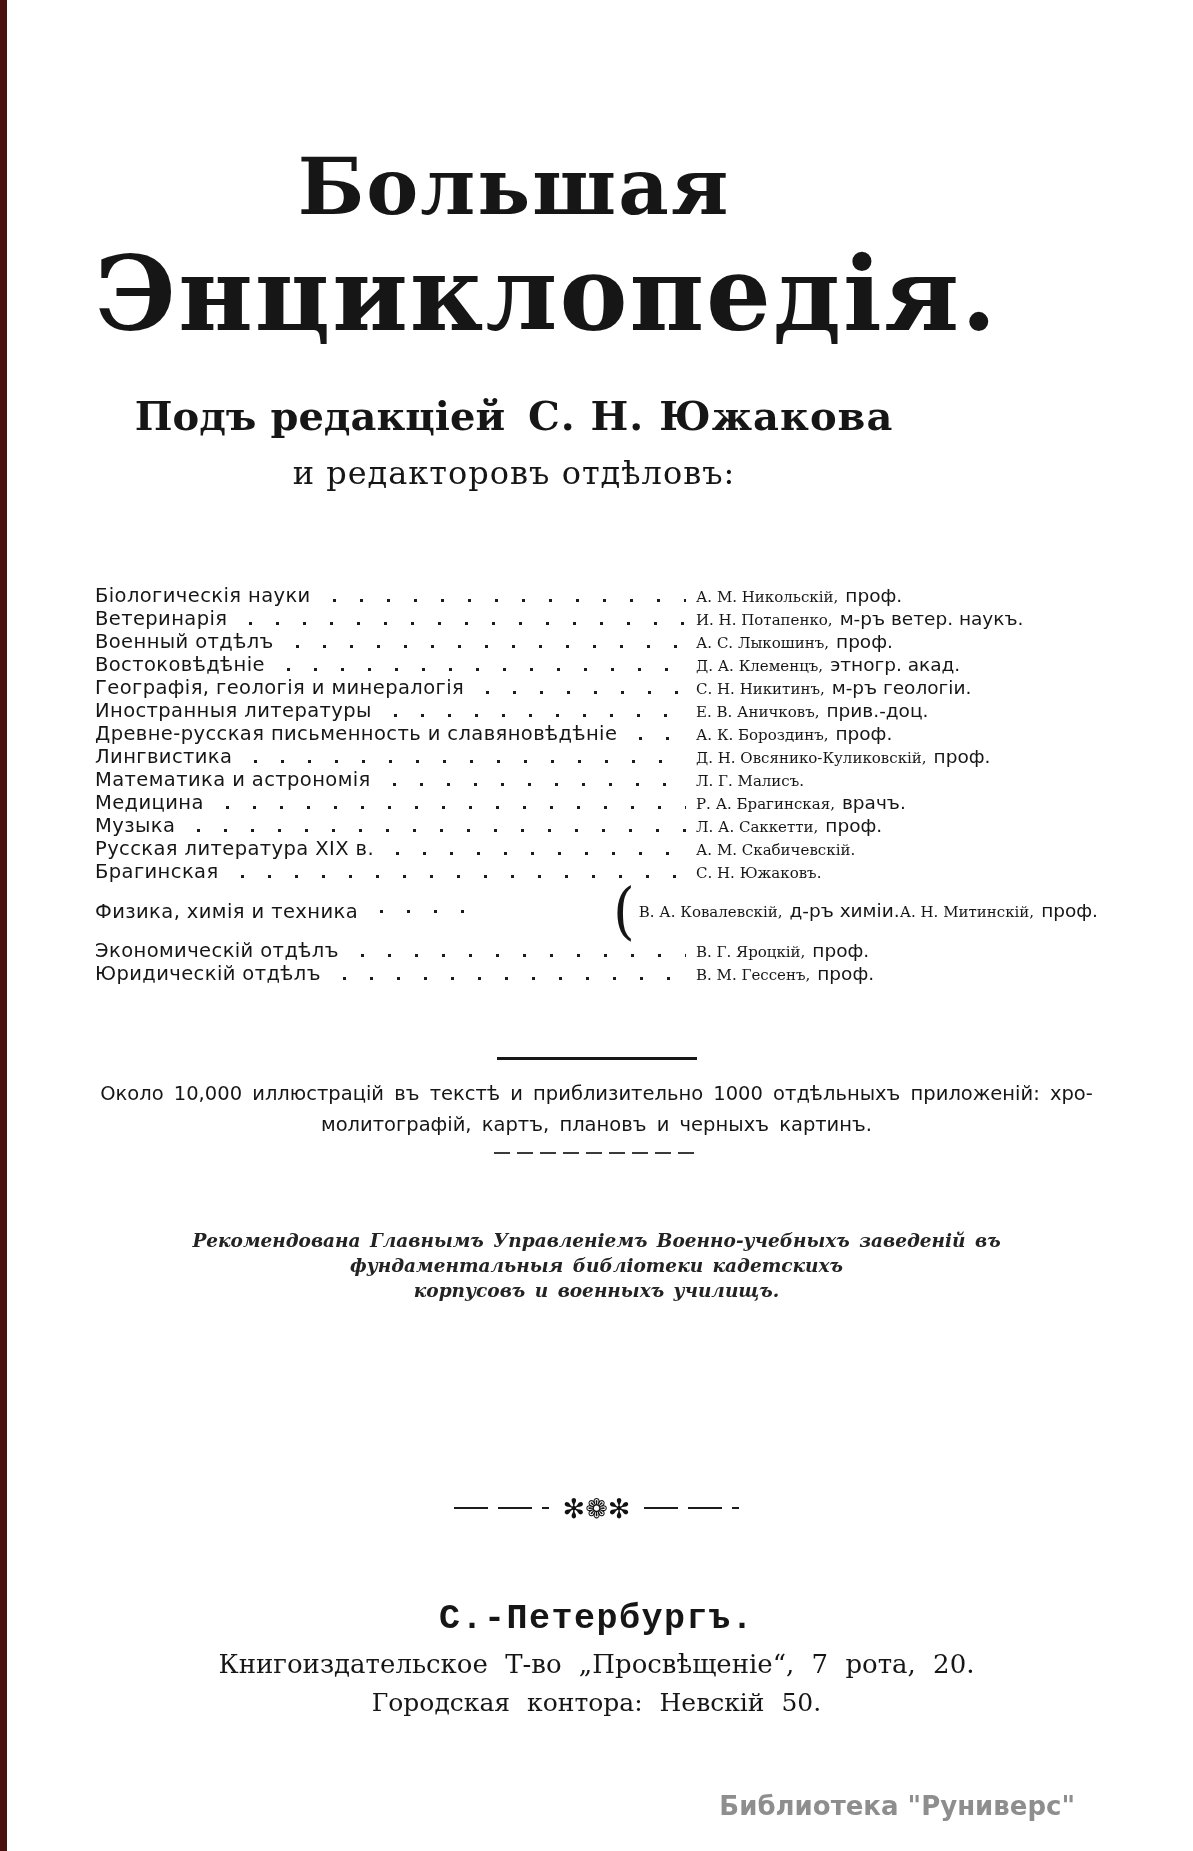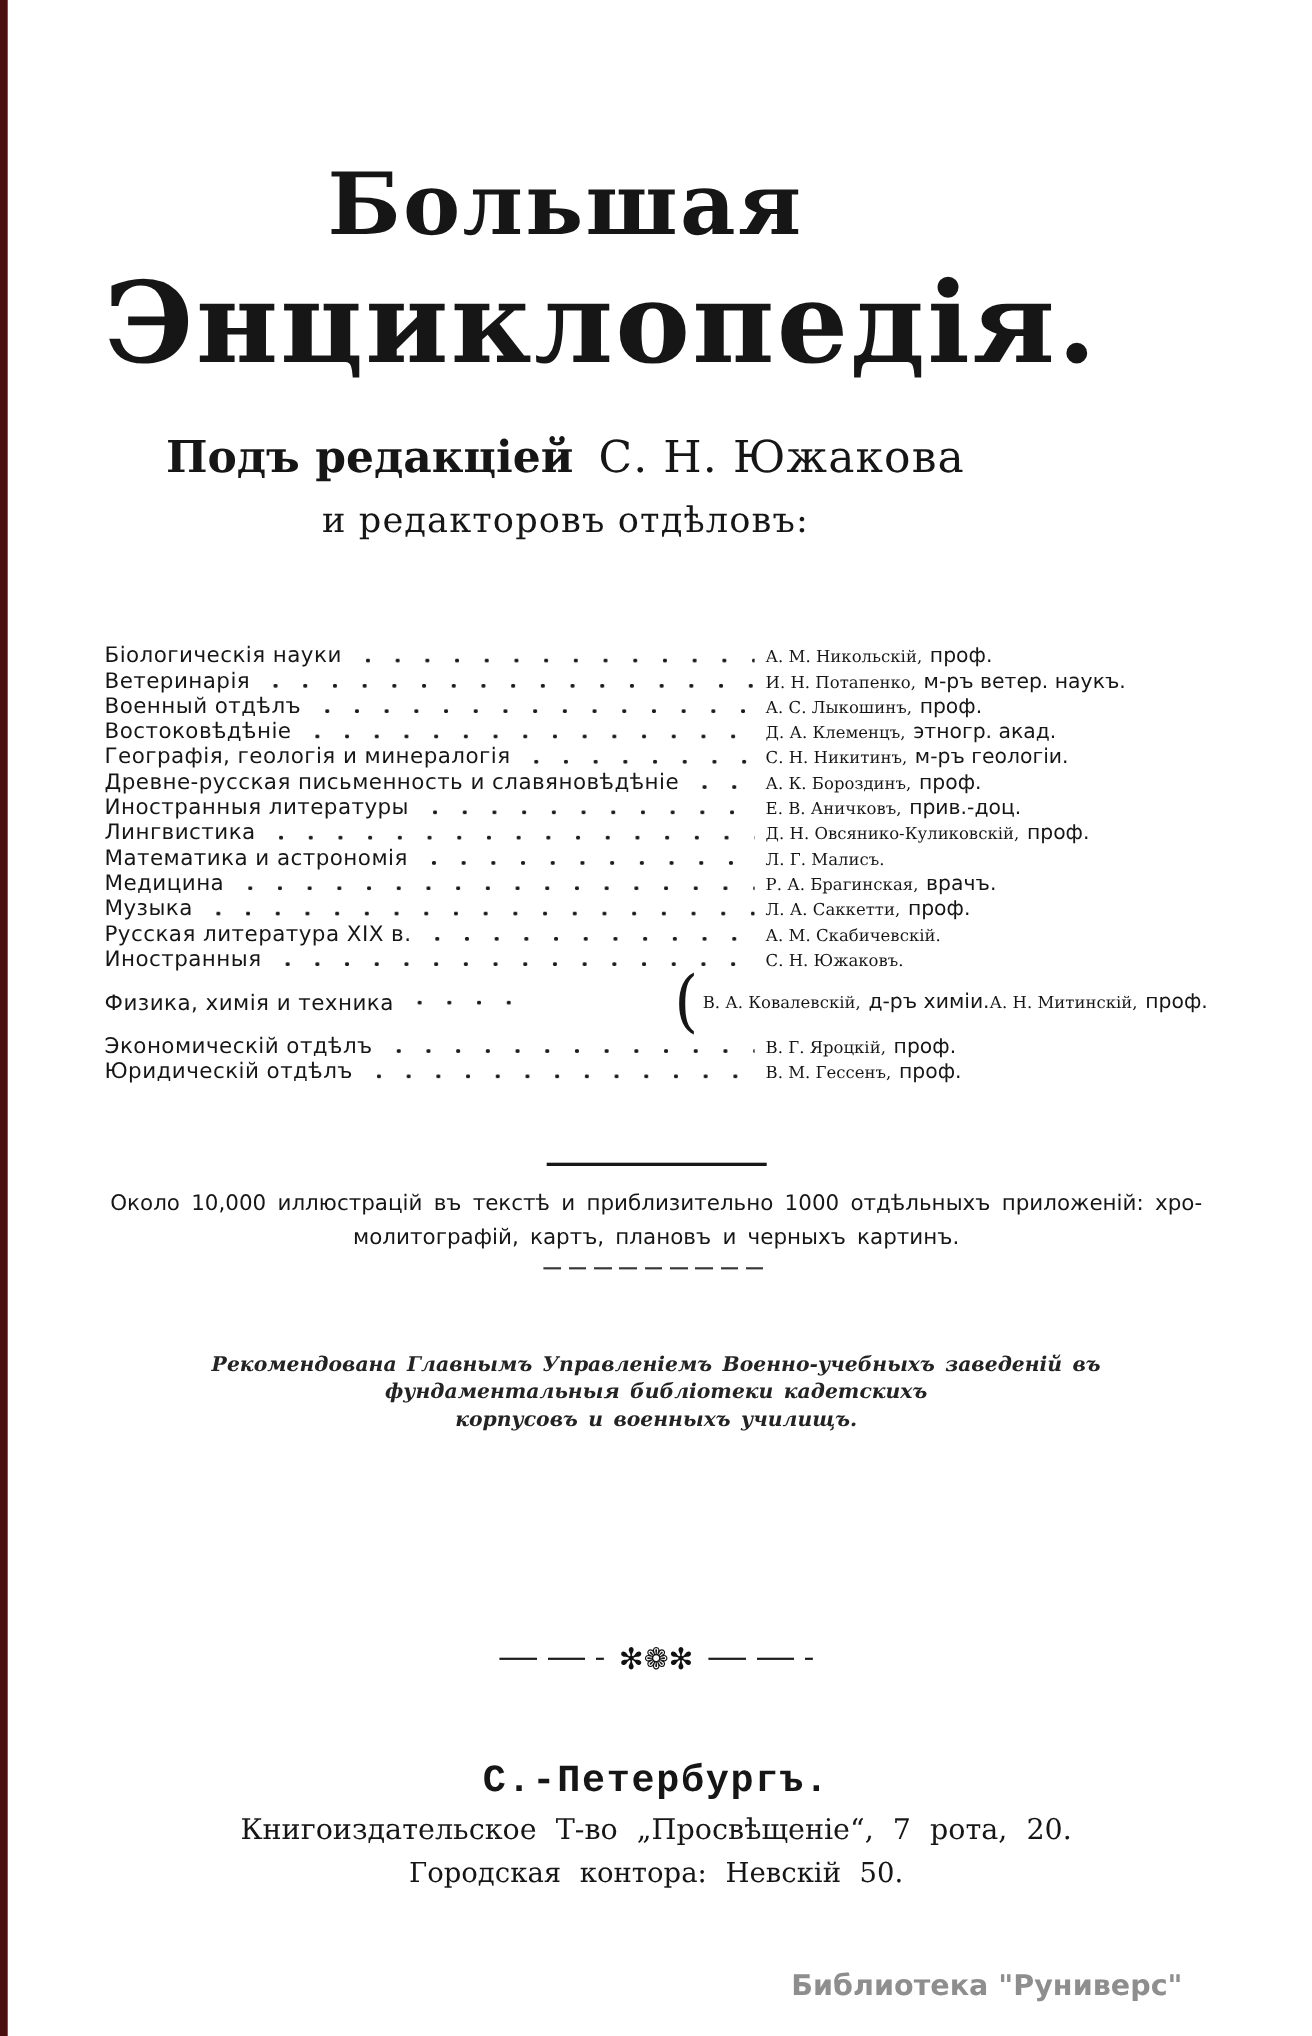--- a/index.html
+++ b/index.html
@@ -12,21 +12,21 @@
     overflow:hidden;
     margin:0 auto;
   }
   .spine{position:absolute;left:0;top:0;width:7px;height:1851px;background:#4a1010;}
   .content{padding:148px 95px 0 95px;}
   .title-block{margin-right:165px;text-align:center;}
   .t1{font-size:78px;line-height:1.0;font-weight:700;letter-spacing:2px;}
   .t2{font-size:102px;line-height:1.1;font-weight:700;letter-spacing:2px;margin-top:12px;}
   .subtitle{margin-top:44px;font-size:40px;line-height:1.1;}
   .subtitle .pfx{font-weight:700;}
-  .subtitle .ed{font-weight:400;letter-spacing:1px;margin-left:10px;}
+  .subtitle .ed{font-weight:700;letter-spacing:1px;margin-left:10px;}
   .ed-heading{margin-top:16px;font-size:32px;font-weight:400;letter-spacing:1px;}
   .list{margin-top:92px;}
   .row{display:flex;align-items:baseline;height:23px;}
   .dept{font-family:"DejaVu Sans", sans-serif;font-size:19.5px;letter-spacing:0.4px;white-space:nowrap;}
   .leader{flex:1 1 auto;min-width:14px;align-self:stretch;margin:0 10px;
     background-image:radial-gradient(circle, #1c1c1c 1.7px, transparent 2px);
     background-size:27px 5px;background-repeat:repeat-x;background-position:left bottom 4px;}
   .name{flex:0 0 402px;white-space:nowrap;}
   .name b{font-family:"DejaVu Serif", serif;font-size:15px;font-weight:400;}
   .qual{font-family:"DejaVu Sans", sans-serif;font-size:18.5px;margin-left:7px;}
@@ -93,30 +93,30 @@
         <span class="dept">Востоковѣдѣніе</span>
         <span class="leader"></span>
         <span class="name"><b>Д. А. Клеменцъ,</b><span class="qual">этногр. акад.</span></span>
       </div>
       <div class="row">
         <span class="dept">Географія, геологія и минералогія</span>
         <span class="leader"></span>
         <span class="name"><b>С. Н. Никитинъ,</b><span class="qual">м-ръ геологіи.</span></span>
       </div>
       <div class="row">
+        <span class="dept">Иностранныя литературы</span>
+        <span class="leader"></span>
+        <span class="name"><b>Е. В. Аничковъ,</b><span class="qual">прив.-доц.</span></span>
+      </div>
+      <div class="row">
         <span class="dept">Древне-русская письменность и славяновѣдѣніе</span>
         <span class="leader"></span>
         <span class="name"><b>А. К. Бороздинъ,</b><span class="qual">проф.</span></span>
       </div>
       <div class="row">
-        <span class="dept">Иностранныя литературы</span>
-        <span class="leader"></span>
-        <span class="name"><b>Е. В. Аничковъ,</b><span class="qual">прив.-доц.</span></span>
-      </div>
-      <div class="row">
         <span class="dept">Лингвистика</span>
         <span class="leader"></span>
         <span class="name"><b>Д. Н. Овсянико-Куликовскій,</b><span class="qual">проф.</span></span>
       </div>
       <div class="row">
         <span class="dept">Математика и астрономія</span>
         <span class="leader"></span>
         <span class="name"><b>Л. Г. Малисъ.</b><span class="qual"></span></span>
       </div>
       <div class="row">
@@ -128,21 +128,21 @@
         <span class="dept">Музыка</span>
         <span class="leader"></span>
         <span class="name"><b>Л. А. Саккетти,</b><span class="qual">проф.</span></span>
       </div>
       <div class="row">
         <span class="dept">Русская литература XIX в.</span>
         <span class="leader"></span>
         <span class="name"><b>А. М. Скабичевскій.</b><span class="qual"></span></span>
       </div>
       <div class="row">
-        <span class="dept">Иностранныя</span>
+        <span class="dept">Брагинская</span>
         <span class="leader"></span>
         <span class="name"><b>С. Н. Южаковъ.</b><span class="qual"></span></span>
       </div>
 
       <div class="row physics">
         <span class="dept">Физика, химія и техника</span>
         <span class="leader"></span>
         <span class="spacer"></span>
         <span class="name">
           <span class="brace">(</span>

